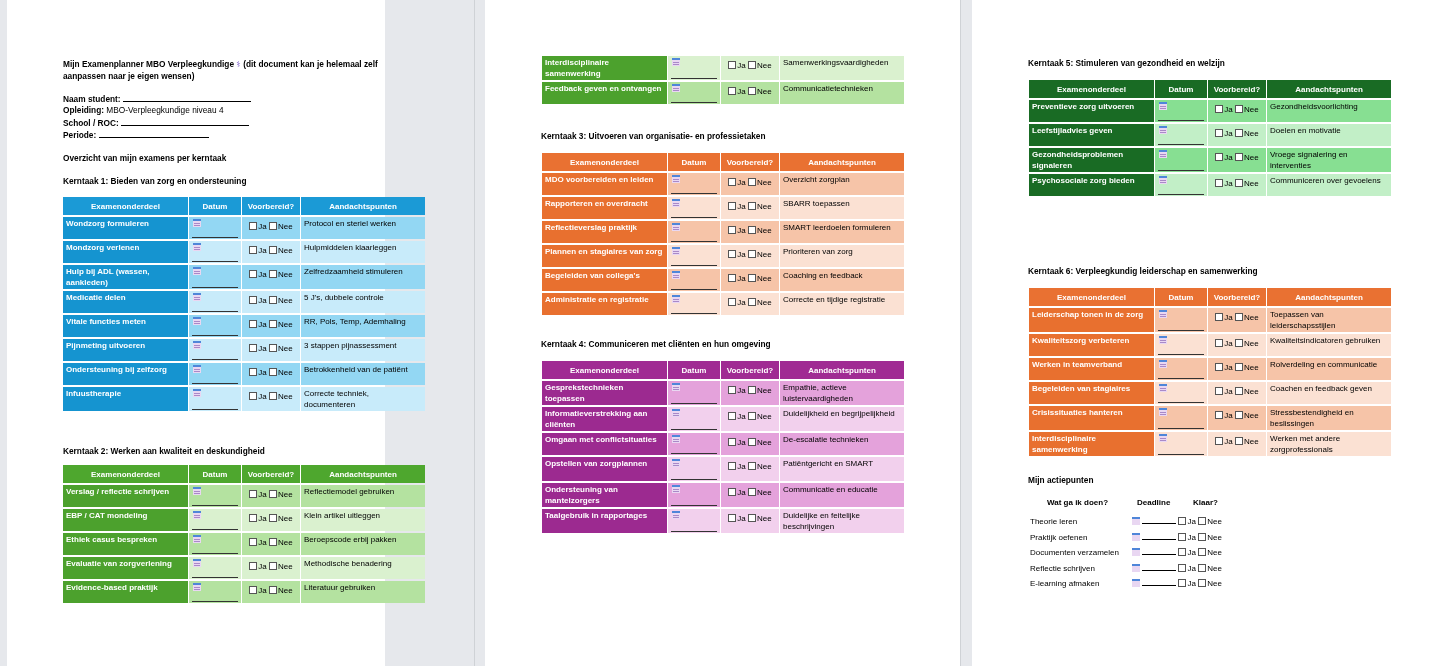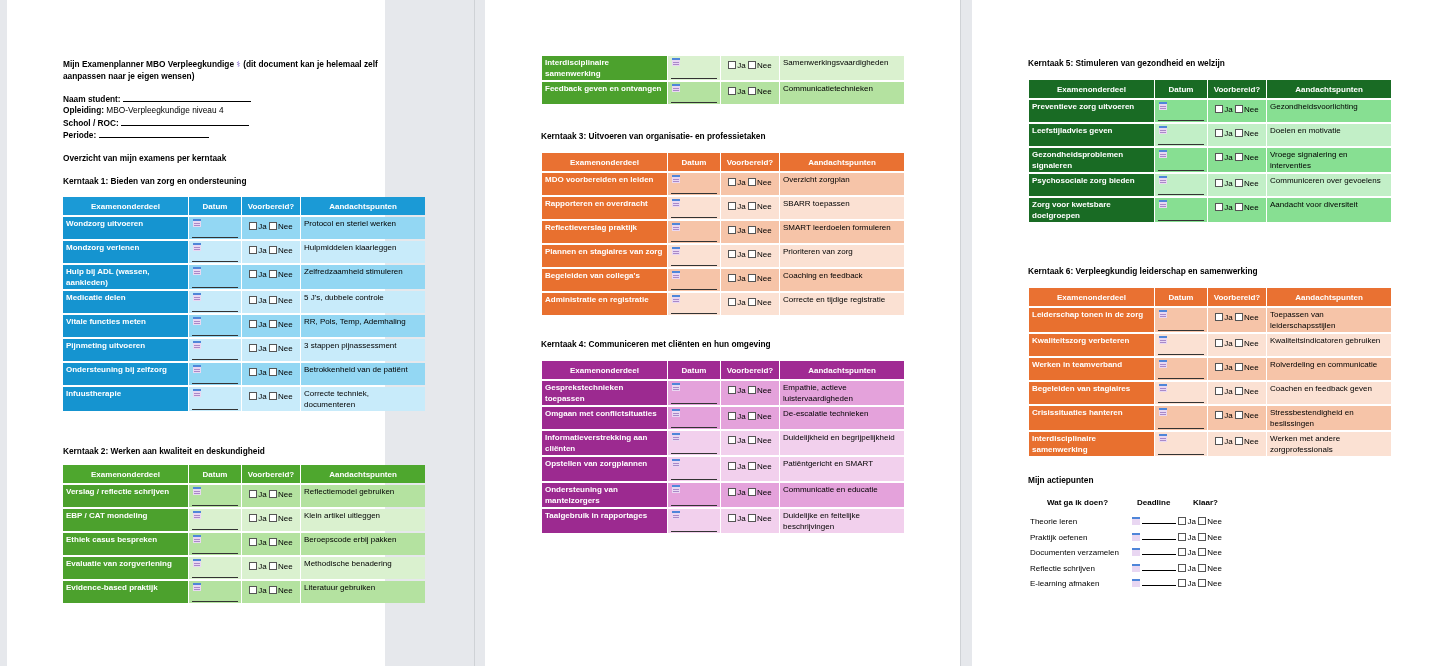--- a/index.html
+++ b/index.html
@@ -84,21 +84,21 @@
         <col style="width:124px">
       </colgroup>
       <tbody>
         <tr>
           <th style="background:#1b9ad6">Examenonderdeel</th>
           <th style="background:#1b9ad6">Datum</th>
           <th style="background:#1b9ad6">Voorbereid?</th>
           <th style="background:#1b9ad6">Aandachtspunten</th>
         </tr>
         <tr style="height:22px">
-          <td class="c1" style="background:#1594d0">Wondzorg uitvoeren</td>
+          <td class="c1" style="background:#1594d0">Wondzorg formuleren</td>
           <td class="c2" style="background:#93d7f3">
             <span class="cal"></span>
             <span class="dline"></span>
           </td>
           <td class="c3" style="background:#93d7f3"><span class="cb"></span><span>Ja</span> <span class="cb"></span><span>Nee</span></td>
           <td style="background:#93d7f3">Protocol en steriel werken</td>
         </tr>
         <tr style="height:22px">
           <td class="c1" style="background:#1594d0">Mondzorg verlenen</td>
           <td class="c2" style="background:#c8ebfa">
@@ -348,36 +348,36 @@
         <tr style="height:22px">
           <td class="c1" style="background:#9c2a90">Gesprekstechnieken toepassen</td>
           <td class="c2" style="background:#e4a2db">
             <span class="cal"></span>
             <span class="dline"></span>
           </td>
           <td class="c3" style="background:#e4a2db"><span class="cb"></span><span>Ja</span> <span class="cb"></span><span>Nee</span></td>
           <td style="background:#e4a2db">Empathie, actieve luistervaardigheden</td>
         </tr>
         <tr style="height:22px">
+          <td class="c1" style="background:#9c2a90">Informatieverstrekking aan cliënten</td>
+          <td class="c2" style="background:#f2d0ed">
+            <span class="cal"></span>
+            <span class="dline"></span>
+          </td>
+          <td class="c3" style="background:#f2d0ed"><span class="cb"></span><span>Ja</span> <span class="cb"></span><span>Nee</span></td>
+          <td style="background:#f2d0ed">Duidelijkheid en begrijpelijkheid</td>
+        </tr>
+        <tr style="height:22px">
           <td class="c1" style="background:#9c2a90">Omgaan met conflictsituaties</td>
           <td class="c2" style="background:#e4a2db">
             <span class="cal"></span>
             <span class="dline"></span>
           </td>
           <td class="c3" style="background:#e4a2db"><span class="cb"></span><span>Ja</span> <span class="cb"></span><span>Nee</span></td>
           <td style="background:#e4a2db">De-escalatie technieken</td>
-        </tr>
-        <tr style="height:22px">
-          <td class="c1" style="background:#9c2a90">Informatieverstrekking aan cliënten</td>
-          <td class="c2" style="background:#f2d0ed">
-            <span class="cal"></span>
-            <span class="dline"></span>
-          </td>
-          <td class="c3" style="background:#f2d0ed"><span class="cb"></span><span>Ja</span> <span class="cb"></span><span>Nee</span></td>
-          <td style="background:#f2d0ed">Duidelijkheid en begrijpelijkheid</td>
         </tr>
         <tr style="height:24px">
           <td class="c1" style="background:#9c2a90">Opstellen van zorgplannen</td>
           <td class="c2" style="background:#f2d0ed">
             <span class="cal"></span>
             <span class="dline"></span>
           </td>
           <td class="c3" style="background:#f2d0ed"><span class="cb"></span><span>Ja</span> <span class="cb"></span><span>Nee</span></td>
           <td style="background:#f2d0ed">Patiëntgericht en SMART</td>
         </tr>
@@ -448,29 +448,20 @@
           <td style="background:#87df92">Vroege signalering en interventies</td>
         </tr>
         <tr style="height:22px">
           <td class="c1" style="background:#196b24">Psychosociale zorg bieden</td>
           <td class="c2" style="background:#c2efc7">
             <span class="cal"></span>
             <span class="dline"></span>
           </td>
           <td class="c3" style="background:#c2efc7"><span class="cb"></span><span>Ja</span> <span class="cb"></span><span>Nee</span></td>
           <td style="background:#c2efc7">Communiceren over gevoelens</td>
-        </tr>
-        <tr style="height:22px">
-          <td class="c1" style="background:#196b24">Zorg voor kwetsbare doelgroepen</td>
-          <td class="c2" style="background:#87df92">
-            <span class="cal"></span>
-            <span class="dline"></span>
-          </td>
-          <td class="c3" style="background:#87df92"><span class="cb"></span><span>Ja</span> <span class="cb"></span><span>Nee</span></td>
-          <td style="background:#87df92">Aandacht voor diversiteit</td>
         </tr>
       </tbody>
     </table>
   <div class="heading" style="left:56px;top:266px;">Kerntaak 6: Verpleegkundig leiderschap en samenwerking</div>
   <table class="kt" id="kt5" style="left:56px;top:286px;width:363px;">
       <colgroup>
         <col style="width:125px">
         <col style="width:52px">
         <col style="width:58px">
         <col style="width:124px">

